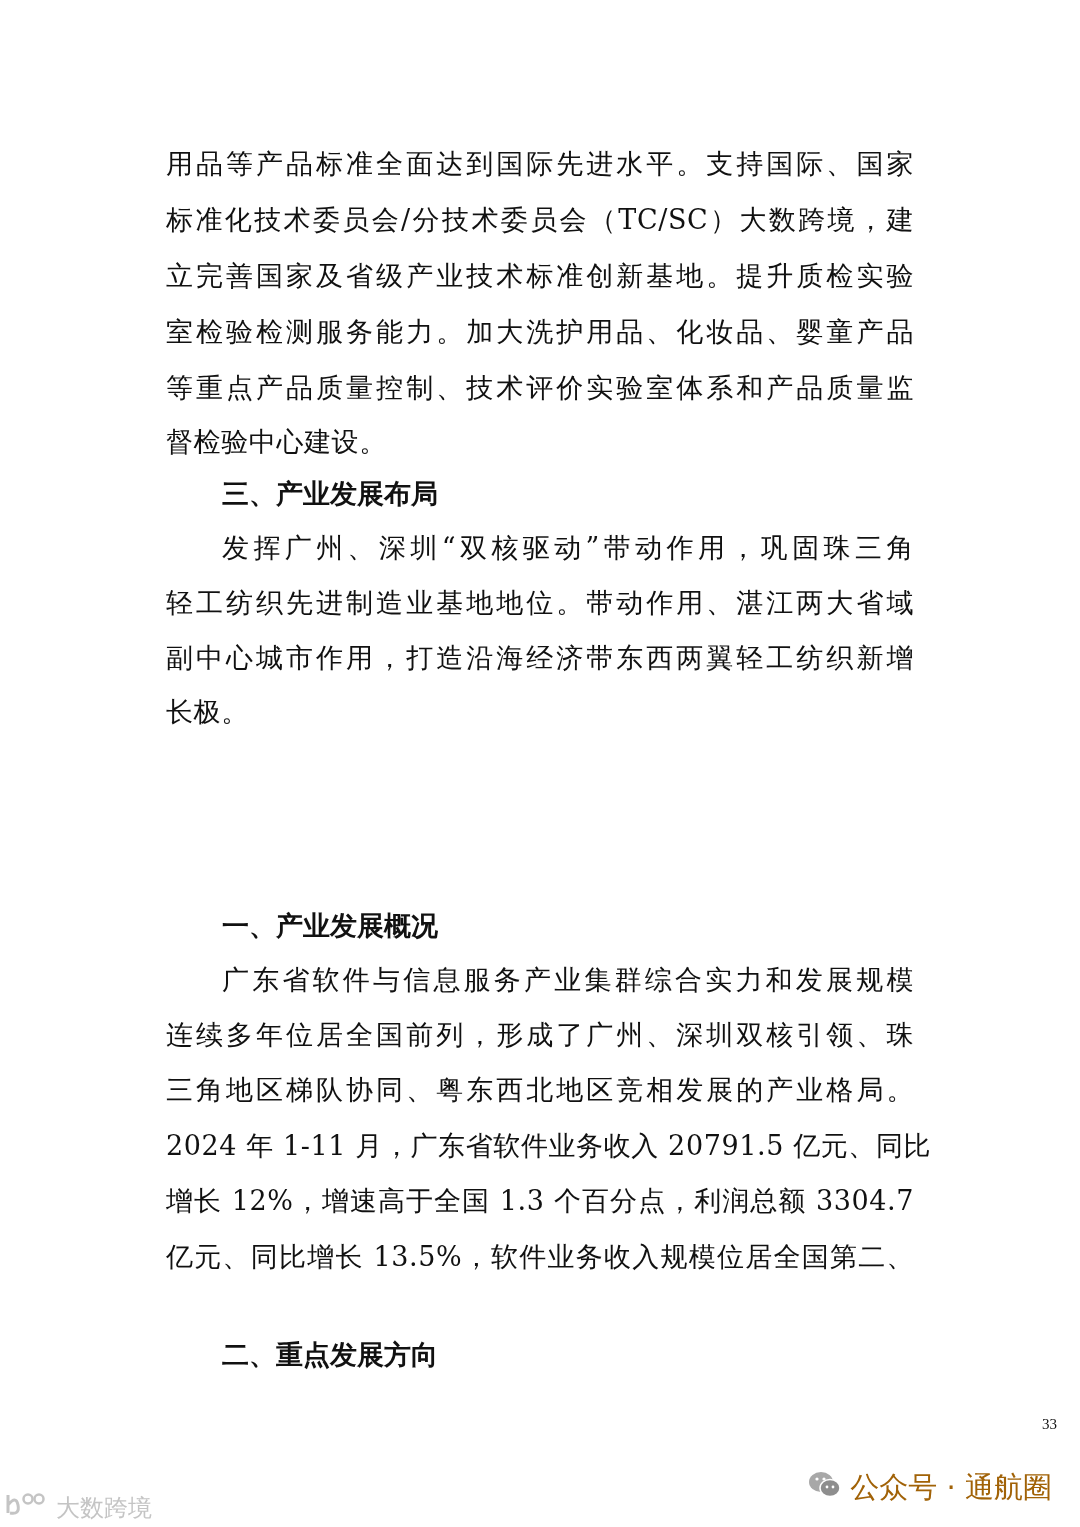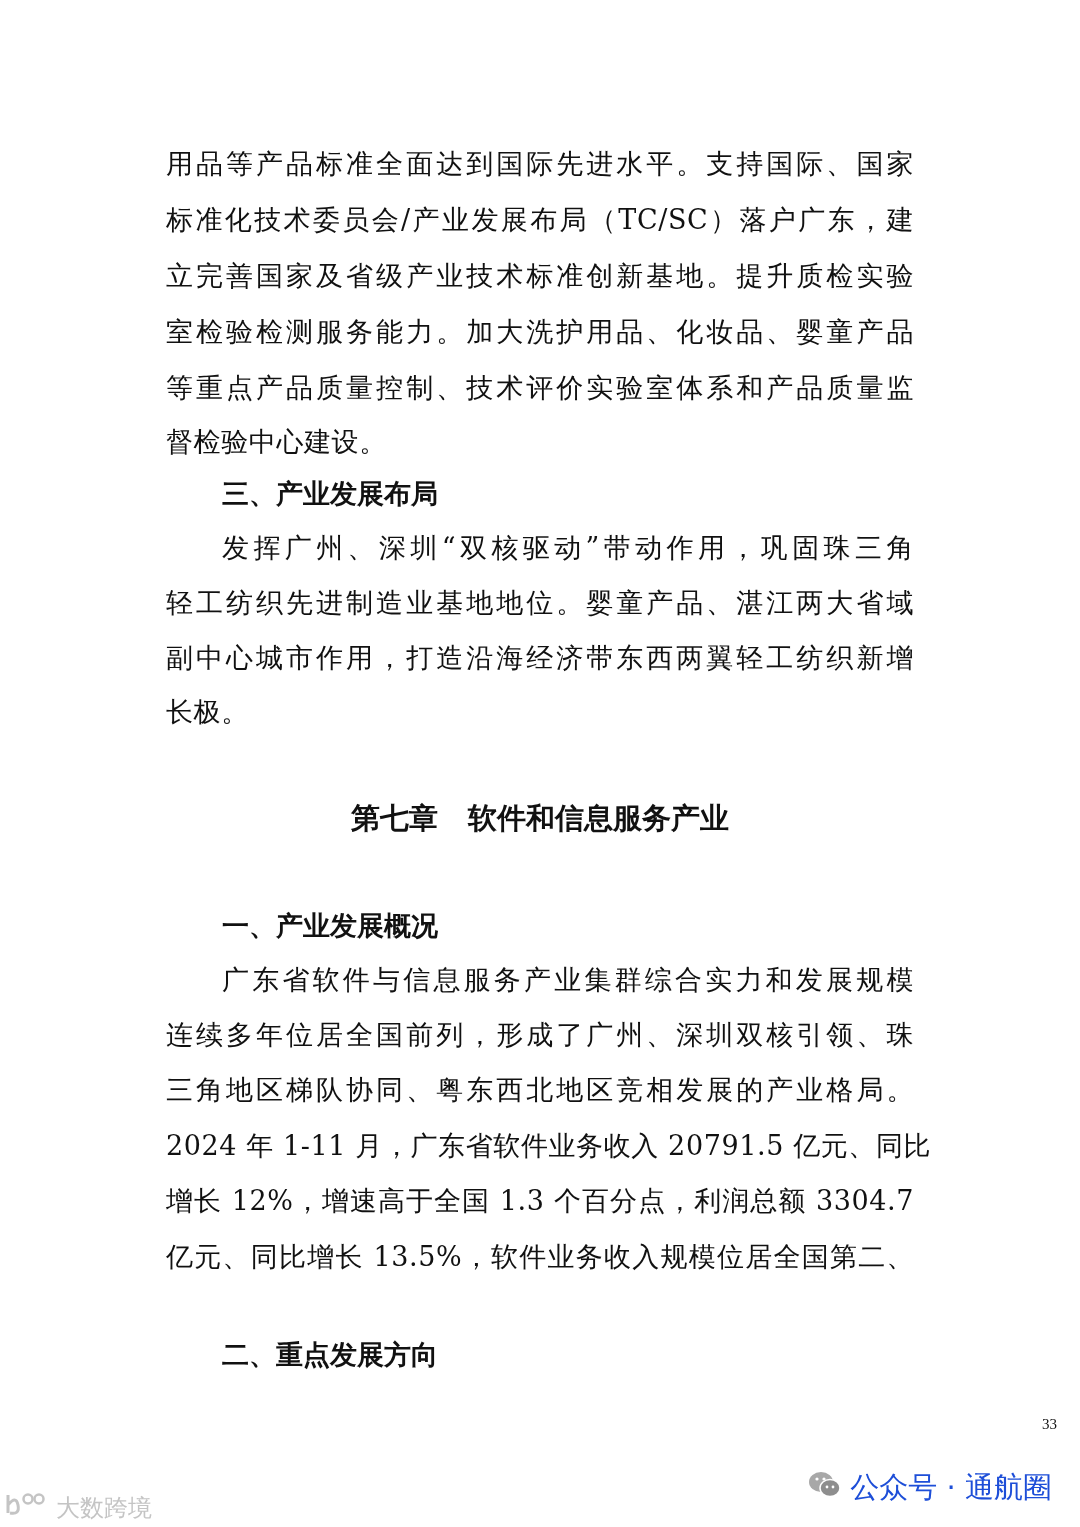--- a/index.html
+++ b/index.html
@@ -10,47 +10,44 @@
           text-align:justify; text-align-last:justify; white-space:nowrap; letter-spacing:0.6px; }
   .line.last { text-align-last:left; }
   .line.indent { left:222px; width:692px; }
   .heading { position:absolute; left:222px; font-family:"DejaVu Sans","Liberation Sans",sans-serif;
              font-weight:bold; font-size:27px; line-height:36px; color:#111; }
   .chapter { position:absolute; left:0; width:1080px; text-align:center; font-weight:bold;
              font-size:29px; line-height:40px; font-family:"DejaVu Serif","Liberation Serif",serif; }
   .chapter .gap { display:inline-block; width:30px; }
   .pagenum { position:absolute; left:0; width:1057px; text-align:right; top:1416px;
              font-size:15px; font-family:"Liberation Serif",serif; }
-  .wm-right { position:absolute; right:36px; top:1468px; color:#1d4ed8; font-size:29px;
+  .wm-right { position:absolute; right:36px; top:1468px; color:#a16207; font-size:29px;
               font-family:"DejaVu Sans","Liberation Sans",sans-serif; display:flex; align-items:center; gap:8px; }
   .wm-left { position:absolute; left:4px; top:1491px; color:#c4c4c4; font-size:24px;
              font-family:"DejaVu Sans","Liberation Sans",sans-serif; display:flex; align-items:center; gap:6px; }
 </style>
 </head>
 <body>
 
 <div class="page">
 
   <div class="line" style="top:146px">用品等产品标准全面达到国际先进水平。支持国际、国家</div>
-  <div class="line" style="top:202px">标准化技术委员会/产业发展布局（TC/SC）落户广东，建</div>
+  <div class="line" style="top:202px">标准化技术委员会/分技术委员会（TC/SC）大数跨境，建</div>
   <div class="line" style="top:314px">室检验检测服务能力。加大洗护用品、化妆品、婴童产品</div>
   <div class="line" style="top:258px">立完善国家及省级产业技术标准创新基地。提升质检实验</div>
   <div class="line" style="top:370px">等重点产品质量控制、技术评价实验室体系和产品质量监</div>
   <div class="line last" style="top:424px">督检验中心建设。</div>
 
   <div class="heading" style="top:476px">三、产业发展布局</div>
 
   <div class="line indent" style="top:530px">发挥广州、深圳“双核驱动”带动作用，巩固珠三角</div>
-  <div class="line" style="top:585px">轻工纺织先进制造业基地地位。婴童产品、湛江两大省域</div>
+  <div class="line" style="top:585px">轻工纺织先进制造业基地地位。带动作用、湛江两大省域</div>
   <div class="line" style="top:640px">副中心城市作用，打造沿海经济带东西两翼轻工纺织新增</div>
   <div class="line last" style="top:694px">长极。</div>
 
-  <div class="chapter" style="top:798px">
-    <span>第七章</span><span class="gap"></span><span>软件和信息服务产业</span>
-  </div>
 
   <div class="heading" style="top:908px">一、产业发展概况</div>
 
   <div class="line indent" style="top:962px">广东省软件与信息服务产业集群综合实力和发展规模</div>
   <div class="line" style="top:1017px">连续多年位居全国前列，形成了广州、深圳双核引领、珠</div>
   <div class="line" style="top:1072px">三角地区梯队协同、粤东西北地区竞相发展的产业格局。</div>
   <div class="line" style="top:1128px">2024 年 1-11 月，广东省软件业务收入 20791.5 亿元、同比</div>
   <div class="line" style="top:1183px">增长 12%，增速高于全国 1.3 个百分点，利润总额 3304.7</div>
   <div class="line" style="top:1239px">亿元、同比增长 13.5%，软件业务收入规模位居全国第二、</div>
 

